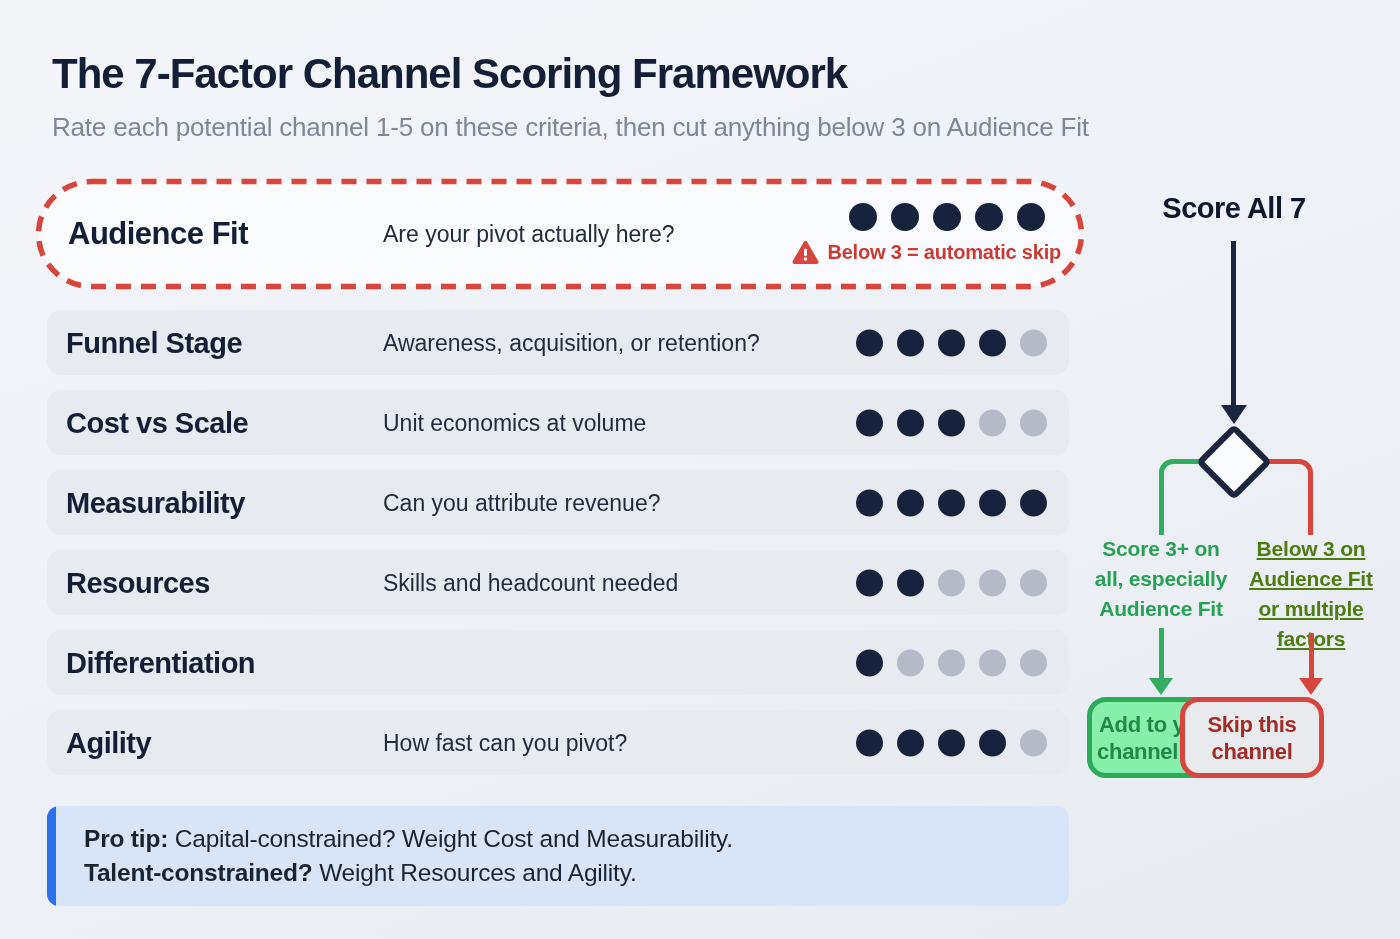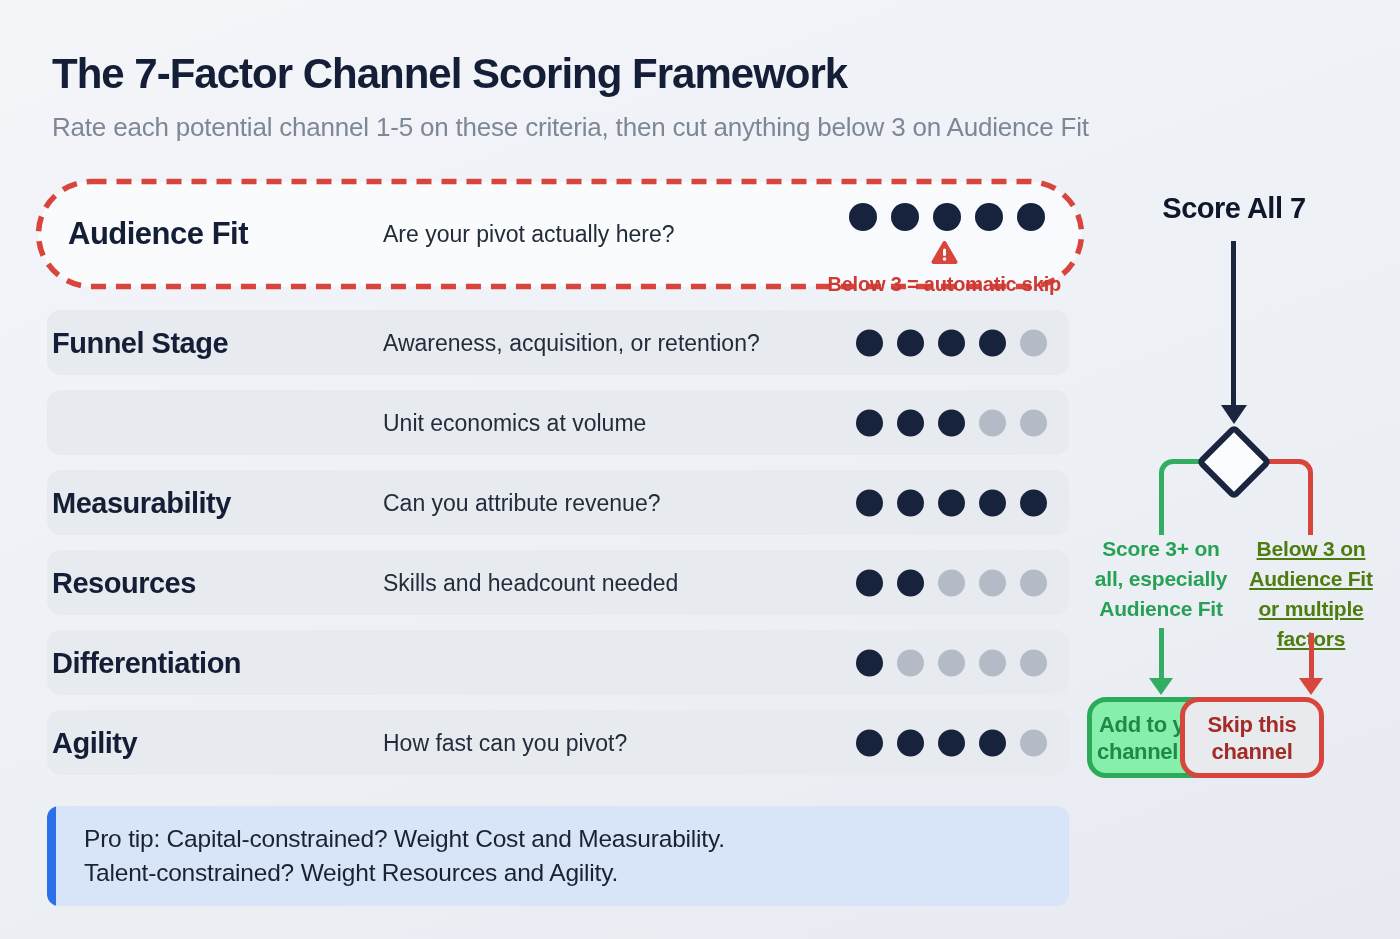--- a/index.html
+++ b/index.html
@@ -37,37 +37,37 @@
   .audience-desc {
     position: absolute; left: 348px; top: 50%; transform: translateY(-50%);
     font-size: 23px; color: #232c3a;
   }
   .audience-dots {
     position: absolute; right: 40px; top: 25px;
     display: flex; gap: 14px;
   }
   .warning-line {
     position: absolute; right: 24px; top: 62px;
-    display: flex; align-items: center; gap: 8px; flex-direction: column;
+    display: flex; align-items: center; gap: 8px;
   }
   .warning-text {
     font-size: 20px; font-weight: 700; color: #cc3a33; letter-spacing: -0.2px;
   }
 
   
   .rows-wrap {
     left: 47px; top: 310px; width: 1022px;
     display: flex; flex-direction: column; gap: 15px;
   }
   .row {
     position: relative; height: 65px;
     background: #e7eaee; border-radius: 14px;
   }
   .row-name {
-    position: absolute; left: 5px; top: 50%; transform: translateY(-50%);
+    position: absolute; left: 19px; top: 50%; transform: translateY(-50%);
     font-size: 29px; font-weight: 800; letter-spacing: -0.5px; color: #141e36;
   }
   .row-desc {
     position: absolute; left: 336px; top: 50%; transform: translateY(-50%);
     font-size: 23px; color: #232c3a;
   }
   .row-dots {
     position: absolute; right: 22px; top: 50%; transform: translateY(-50%);
     display: flex; gap: 14px;
   }
@@ -135,21 +135,21 @@
   
   .pro-tip {
     left: 47px; top: 806px; width: 1022px; height: 100px;
     background: #d8e5f8; border-radius: 12px; overflow: hidden;
   }
   .pro-tip .accent { position: absolute; left: 0; top: 0; width: 9px; height: 100%; background: #2d6fe9; }
   .pro-tip .tip-text {
     position: absolute; left: 37px; top: 16px;
     font-size: 24.5px; line-height: 34px; color: #1a2332; letter-spacing: -0.2px;
   }
-  .tip-text b { font-weight: 400; margin-top: 48px; }
+  .tip-text b { font-weight: 700; margin-top: 48px; }
 </style>
 </head>
 <body>
 
 <div class="abs title">The 7-Factor Channel Scoring Framework</div>
 <div class="abs subtitle">Rate each potential channel 1-5 on these criteria, then cut anything below 3 on Audience Fit</div>
 
 <div class="abs audience-card">
   <svg class="dashed-frame" width="1050" height="112">
     <rect x="3.5" y="3.5" width="1043" height="105" rx="53" ry="53" fill="rgba(252,253,255,0.72)" stroke="#d8453d" stroke-width="5.5" stroke-dasharray="15 10"></rect>
@@ -180,20 +180,21 @@
     <div class="row-dots">
         <span class="dot filled"></span>
         <span class="dot filled"></span>
         <span class="dot filled"></span>
         <span class="dot filled"></span>
         <span class="dot"></span>
       </div>
   </div>
 
   <div class="row">
+    <div class="row-name">Cost vs Scale</div>
     <div class="row-desc">Unit economics at volume</div>
     <div class="row-dots">
         <span class="dot filled"></span>
         <span class="dot filled"></span>
         <span class="dot filled"></span>
         <span class="dot"></span>
         <span class="dot"></span>
       </div>
   </div>
 

